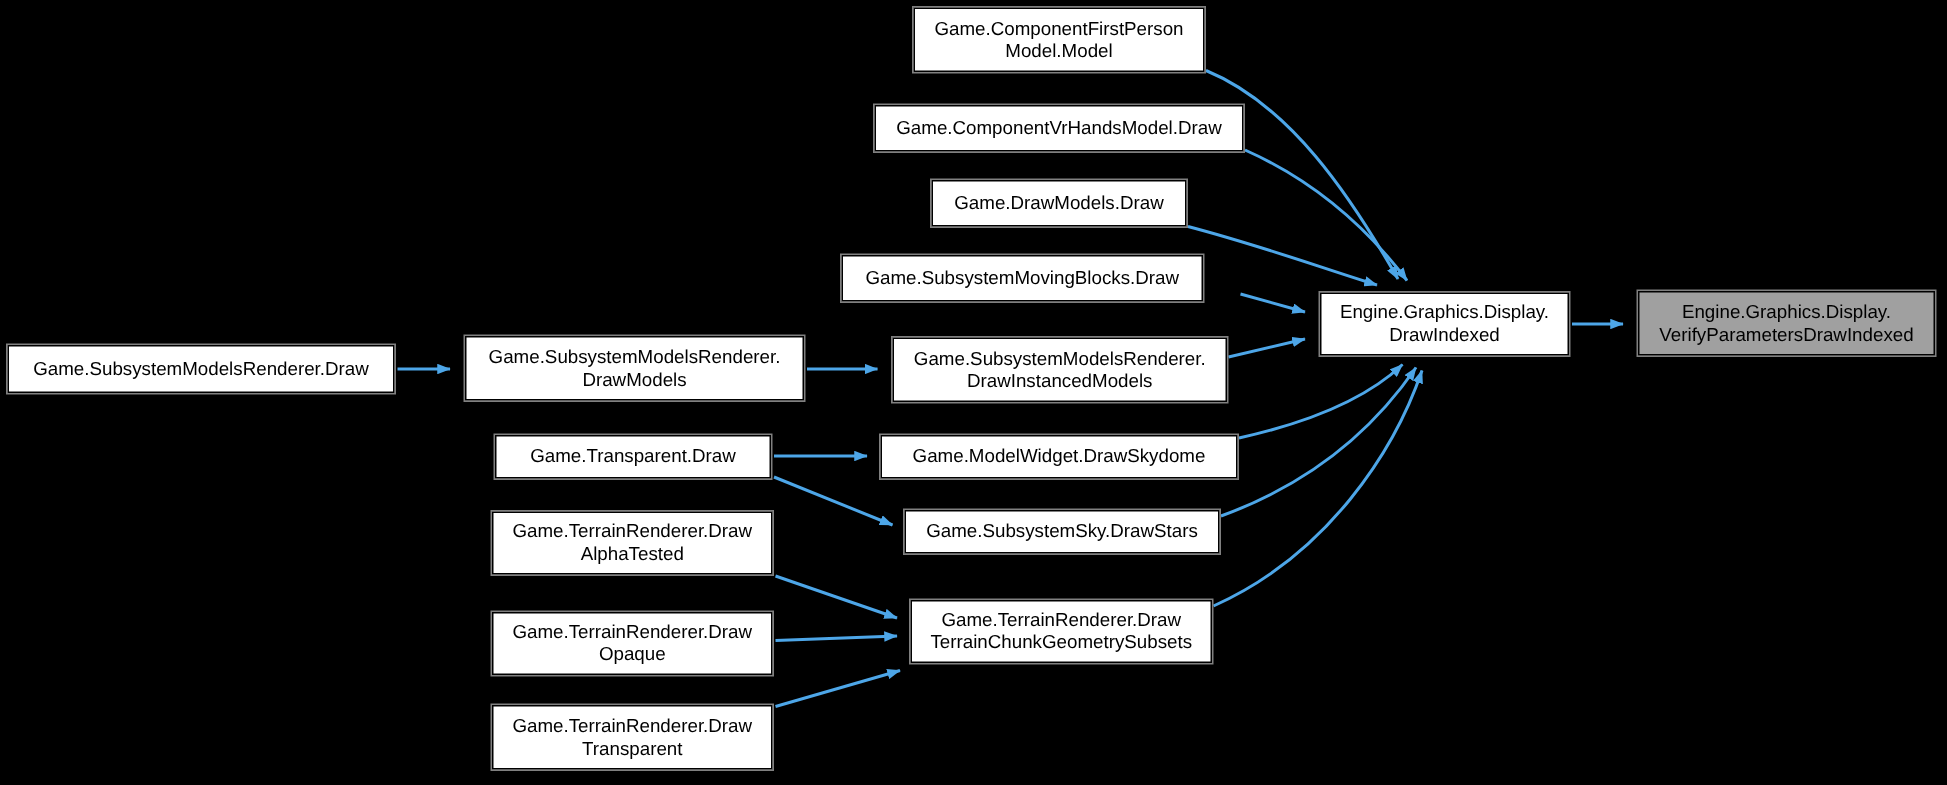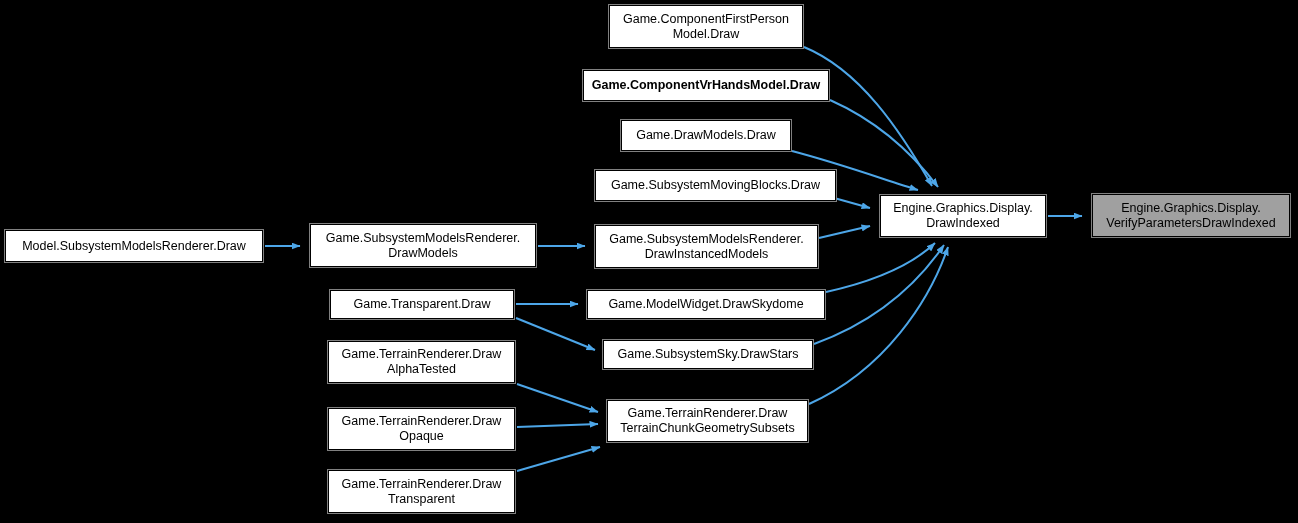--- a/index.html
+++ b/index.html
@@ -76,28 +76,28 @@
         <path d="M 814,344 C 880,320 920,280 944,245" marker-end="url(#arrowhead)"></path>
         <path d="M 517,384 L 598,412" marker-end="url(#arrowhead)"></path>
         <path d="M 517,427 L 598,424" marker-end="url(#arrowhead)"></path>
         <path d="M 517,471 L 600,447" marker-end="url(#arrowhead)"></path>
         <path d="M 809,404 C 885,370 930,300 948,247" marker-end="url(#arrowhead)"></path>
         <path d="M 1048,216 L 1082,216" marker-end="url(#arrowhead)"></path>
       </g>
   </svg>
 
   <div id="node-layer">
-      <div class="node" style="left: 5px; top: 230px; width: 258px; height: 32px;"><span class="node-label">Model.SubsystemModelsRenderer.Draw</span></div>
+      <div class="node" style="left: 5px; top: 230px; width: 258px; height: 32px;"><span class="node-label">Game.SubsystemModelsRenderer.Draw</span></div>
       <div class="node" style="left: 310px; top: 224px; width: 226px; height: 43px;"><span class="node-label">Game.SubsystemModelsRenderer.
 DrawModels</span></div>
       <div class="node" style="left: 609px; top: 5px; width: 194px; height: 43px;"><span class="node-label">Game.ComponentFirstPerson
-Model.Draw</span></div>
-      <div class="node" style="left: 583px; top: 70px; width: 246px; height: 31px; font-weight: bold;"><span class="node-label">Game.ComponentVrHandsModel.Draw</span></div>
+Model.Model</span></div>
+      <div class="node" style="left: 583px; top: 70px; width: 246px; height: 31px;"><span class="node-label">Game.ComponentVrHandsModel.Draw</span></div>
       <div class="node" style="left: 621px; top: 120px; width: 170px; height: 31px;"><span class="node-label">Game.DrawModels.Draw</span></div>
-      <div class="node" style="left: 595px; top: 170px; width: 241px; height: 31px; text-align: center;"><span class="node-label">Game.SubsystemMovingBlocks.Draw</span></div>
+      <div class="node" style="left: 561px; top: 170px; width: 241px; height: 31px; text-align: center;"><span class="node-label">Game.SubsystemMovingBlocks.Draw</span></div>
       <div class="node" style="left: 595px; top: 225px; width: 223px; height: 43px;"><span class="node-label">Game.SubsystemModelsRenderer.
 DrawInstancedModels</span></div>
       <div class="node" style="left: 330px; top: 290px; width: 184px; height: 29px;"><span class="node-label">Game.Transparent.Draw</span></div>
       <div class="node" style="left: 587px; top: 290px; width: 238px; height: 29px;"><span class="node-label">Game.ModelWidget.DrawSkydome</span></div>
       <div class="node" style="left: 328px; top: 341px; width: 187px; height: 42px;"><span class="node-label">Game.TerrainRenderer.Draw
 AlphaTested</span></div>
       <div class="node" style="left: 603px; top: 340px; width: 210px; height: 29px;"><span class="node-label">Game.SubsystemSky.DrawStars</span></div>
       <div class="node" style="left: 328px; top: 408px; width: 187px; height: 42px;"><span class="node-label">Game.TerrainRenderer.Draw
 Opaque</span></div>
       <div class="node" style="left: 607px; top: 400px; width: 201px; height: 42px;"><span class="node-label">Game.TerrainRenderer.Draw

